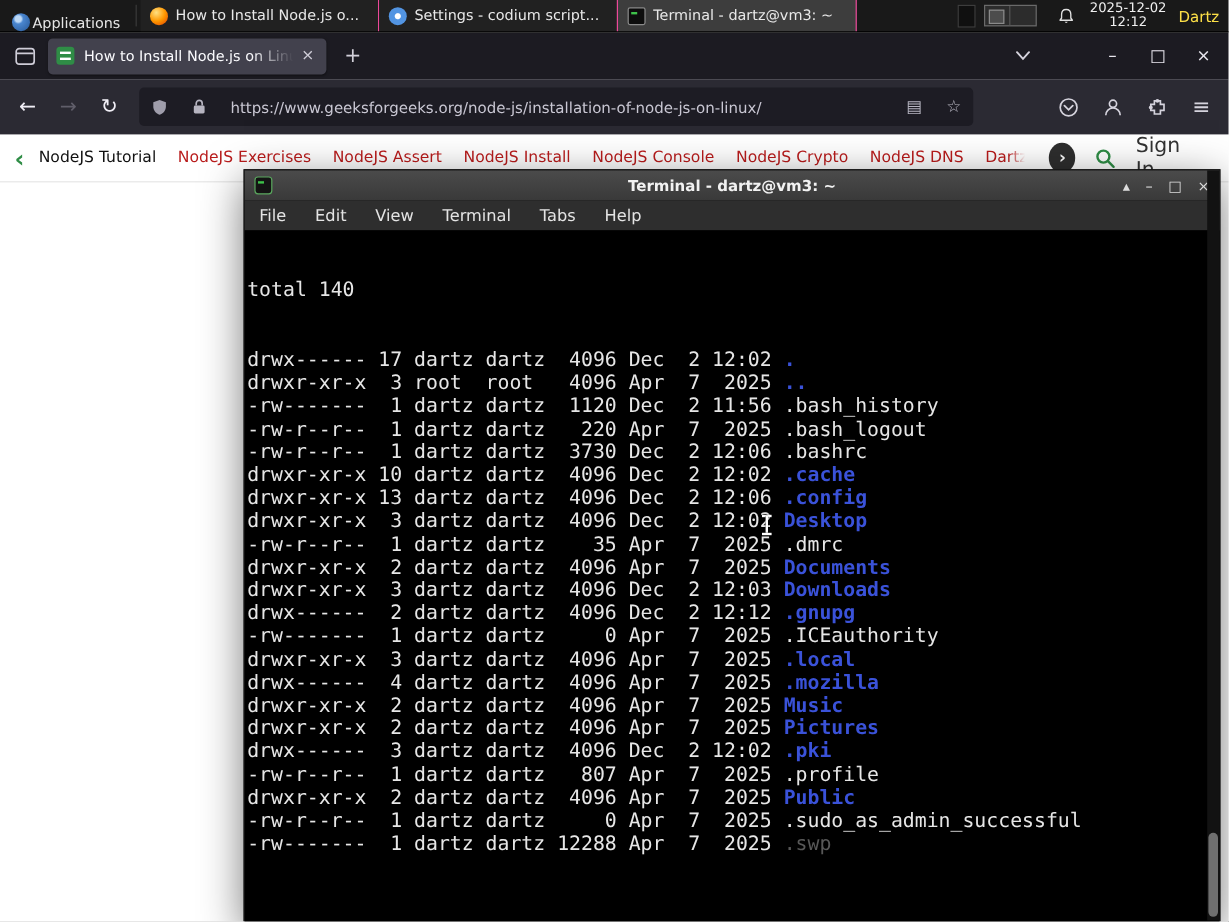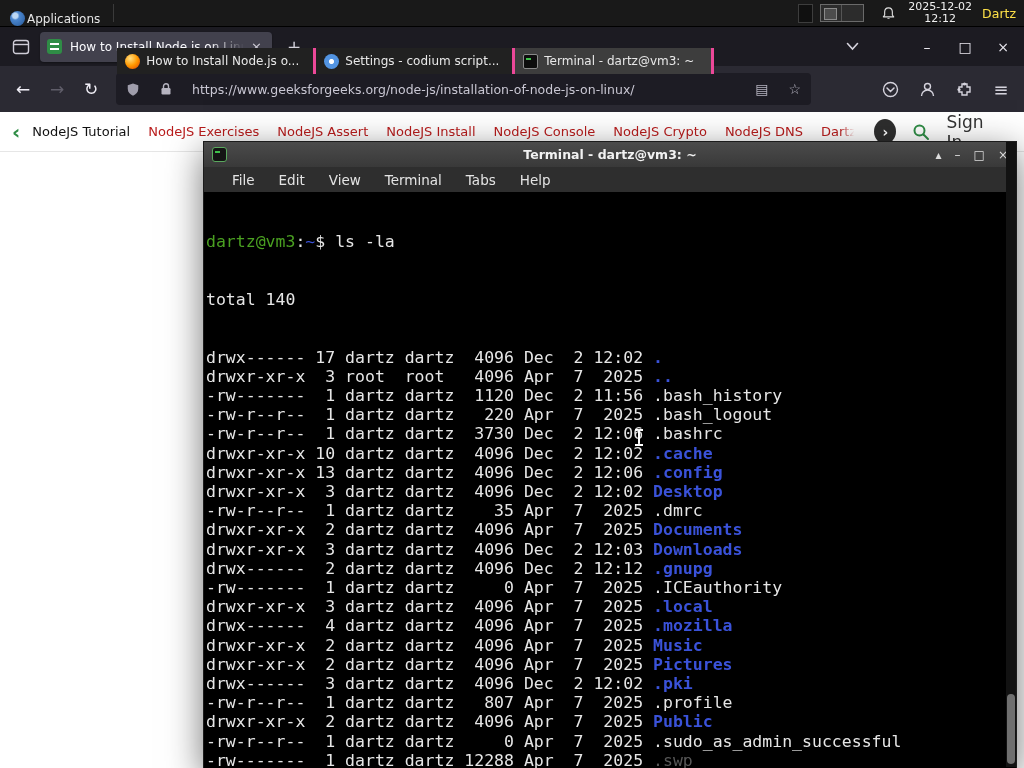--- a/index.html
+++ b/index.html
@@ -5,21 +5,21 @@
   *{margin:0;padding:0;box-sizing:border-box;}
   html,body{width:1024px;height:768px;overflow:hidden;background:#fff;font-family:"DejaVu Sans",sans-serif;}
   #root{position:relative;width:1024px;height:768px;background:#fff;overflow:hidden;}
 
   
   .panel{position:absolute;left:0;top:0;width:1024px;height:27px;background:#191919;display:flex;align-items:center;color:#e6e6e6;font-size:12px;z-index:50;border-bottom:1px solid #000;}
   .apps-btn{display:flex;align-items:flex-end;gap:2px;padding:0 10px;height:100%;}
   .apps-ico{width:15px;height:15px;border-radius:50%;background:radial-gradient(circle at 35% 32%,#bcd8f5 0 18%,#4a86cf 30%,#2c5e9e 90%);flex:none;}
   .panel-sep{width:1px;height:18px;background:#3a3a3a;margin:0 3px;}
   .winbtns{display:flex;height:100%;}
-  .winbtn{width:199px;display:flex;align-items:center;gap:6px;padding:0 8px;border-right:3px solid #ec4899;background:#212121;height:100%;margin-top:48px;}
+  .winbtn{width:199px;display:flex;align-items:center;gap:6px;padding:0 8px;border-right:1px solid #ec4899;background:#212121;height:100%;}
   .winbtn.active{background:#3d3d3d;}
   .wicon{width:15px;height:15px;flex:none;}
   .firefox-icon{border-radius:50%;background:radial-gradient(circle at 35% 30%,#ffe082,#ff9800 50%,#e65100 88%);}
   .settings-icon{border-radius:50%;background:radial-gradient(circle at 50% 50%,#fff 0 20%,#5294e2 28% 100%);}
   .terminal-icon{border-radius:2px;background:#0d0d0d;border:1px solid #8a8a8a;position:relative;}
   .terminal-icon::after{content:"";position:absolute;left:2px;top:3px;width:5px;height:2px;background:#3ec24a;}
   .wtitle{overflow:hidden;white-space:nowrap;flex:1;font-size:12px;color:#e8e8e8;}
   .panel-spacer{flex:1;}
   .showdesk{width:15px;height:19px;background:#101010;border:1px solid #3d3d3d;margin-right:7px;}
   .pager{display:flex;height:18px;border:1px solid #6a6a6a;background:#2c2c2c;margin-right:12px;}
@@ -67,21 +67,21 @@
 
   .pagebg{position:absolute;left:0;top:152px;width:1024px;height:616px;background:#fff;z-index:1;}
 
   
   .term{position:absolute;left:203px;top:141px;width:814px;height:627px;z-index:20;background:#000;border:1px solid #1c1c1c;box-shadow:0 10px 34px rgba(0,0,0,.55);}
   .term-title{height:25px;background:linear-gradient(#4b4b4b,#393939);display:flex;align-items:center;position:relative;}
   .tt-icon{position:absolute;left:8px;width:15px;height:15px;background:#141414;border:1px solid #5aa85e;border-radius:3px;}
   .tt-icon::after{content:"";position:absolute;left:2px;top:3px;width:5px;height:2px;background:#3ec24a;}
   .tt-label{flex:1;text-align:center;font-size:12.5px;font-weight:bold;color:#f2f2f2;}
   .tt-btns{position:absolute;right:8px;display:flex;gap:13px;color:#dcdcdc;font-size:12px;align-items:center;}
-  .term-menu{height:25px;background:#2e2e2e;display:flex;align-items:center;gap:24px;padding-left:28px;}
+  .term-menu{height:25px;background:#2e2e2e;display:flex;align-items:center;gap:24px;padding-left:12px;}
   .tmenu{font-size:13.5px;color:#e4e4e4;}
   .term-body{position:relative;height:577px;background:#000;padding:2px 0 0 2px;font-family:"DejaVu Sans Mono",monospace;font-size:16.5px;line-height:19.2px;color:#e6e6e6;white-space:pre;overflow:hidden;}
   .tline{white-space:pre;}
   .p-user{color:#4aa021;}
   .p-colon,.p-symbol,.p-cmd{color:#e6e6e6;}
   .p-path{color:#3a52d9;}
   .lsname.dir{color:#3a52d9;font-weight:bold;}
   .lsname.file{color:#e6e6e6;}
   .lsname.dim{color:#585858;}
   .tscroll-track{position:absolute;right:0;top:0;width:10px;height:100%;background:#121212;}
@@ -249,21 +249,20 @@
     </div>
     <div class="term-menu">
         <span class="tmenu">File</span>
         <span class="tmenu">Edit</span>
         <span class="tmenu">View</span>
         <span class="tmenu">Terminal</span>
         <span class="tmenu">Tabs</span>
         <span class="tmenu">Help</span>
       </div>
     <div class="term-body">
-      <div class="tline"><span class="p-user">dartz@vm3</span><span class="p-colon">:</span><span class="p-path">~</span><span class="p-symbol">$ </span><span class="p-cmd">ls -la</span></div>
       <div class="tline">total 140</div>
     <div class="tline"><span class="lspre">drwx------ 17 dartz dartz  4096 Dec  2 12:02 </span><span class="lsname dir">.</span></div><div class="tline"><span class="lspre">drwxr-xr-x  3 root  root   4096 Apr  7  2025 </span><span class="lsname dir">..</span></div><div class="tline"><span class="lspre">-rw-------  1 dartz dartz  1120 Dec  2 11:56 </span><span class="lsname file">.bash_history</span></div><div class="tline"><span class="lspre">-rw-r--r--  1 dartz dartz   220 Apr  7  2025 </span><span class="lsname file">.bash_logout</span></div><div class="tline"><span class="lspre">-rw-r--r--  1 dartz dartz  3730 Dec  2 12:06 </span><span class="lsname file">.bashrc</span></div><div class="tline"><span class="lspre">drwxr-xr-x 10 dartz dartz  4096 Dec  2 12:02 </span><span class="lsname dir">.cache</span></div><div class="tline"><span class="lspre">drwxr-xr-x 13 dartz dartz  4096 Dec  2 12:06 </span><span class="lsname dir">.config</span></div><div class="tline"><span class="lspre">drwxr-xr-x  3 dartz dartz  4096 Dec  2 12:02 </span><span class="lsname dir">Desktop</span></div><div class="tline"><span class="lspre">-rw-r--r--  1 dartz dartz    35 Apr  7  2025 </span><span class="lsname file">.dmrc</span></div><div class="tline"><span class="lspre">drwxr-xr-x  2 dartz dartz  4096 Apr  7  2025 </span><span class="lsname dir">Documents</span></div><div class="tline"><span class="lspre">drwxr-xr-x  3 dartz dartz  4096 Dec  2 12:03 </span><span class="lsname dir">Downloads</span></div><div class="tline"><span class="lspre">drwx------  2 dartz dartz  4096 Dec  2 12:12 </span><span class="lsname dir">.gnupg</span></div><div class="tline"><span class="lspre">-rw-------  1 dartz dartz     0 Apr  7  2025 </span><span class="lsname file">.ICEauthority</span></div><div class="tline"><span class="lspre">drwxr-xr-x  3 dartz dartz  4096 Apr  7  2025 </span><span class="lsname dir">.local</span></div><div class="tline"><span class="lspre">drwx------  4 dartz dartz  4096 Apr  7  2025 </span><span class="lsname dir">.mozilla</span></div><div class="tline"><span class="lspre">drwxr-xr-x  2 dartz dartz  4096 Apr  7  2025 </span><span class="lsname dir">Music</span></div><div class="tline"><span class="lspre">drwxr-xr-x  2 dartz dartz  4096 Apr  7  2025 </span><span class="lsname dir">Pictures</span></div><div class="tline"><span class="lspre">drwx------  3 dartz dartz  4096 Dec  2 12:02 </span><span class="lsname dir">.pki</span></div><div class="tline"><span class="lspre">-rw-r--r--  1 dartz dartz   807 Apr  7  2025 </span><span class="lsname file">.profile</span></div><div class="tline"><span class="lspre">drwxr-xr-x  2 dartz dartz  4096 Apr  7  2025 </span><span class="lsname dir">Public</span></div><div class="tline"><span class="lspre">-rw-r--r--  1 dartz dartz     0 Apr  7  2025 </span><span class="lsname file">.sudo_as_admin_successful</span></div><div class="tline"><span class="lspre">-rw-------  1 dartz dartz 12288 Apr  7  2025 </span><span class="lsname dim">.swp</span></div></div>
     <div class="tscroll-track">
       <div class="tscroll-thumb"></div>
     </div>
   </div>
 
   <div class="ibeam">
     <span class="h1"></span>
       <span class="v"></span>

